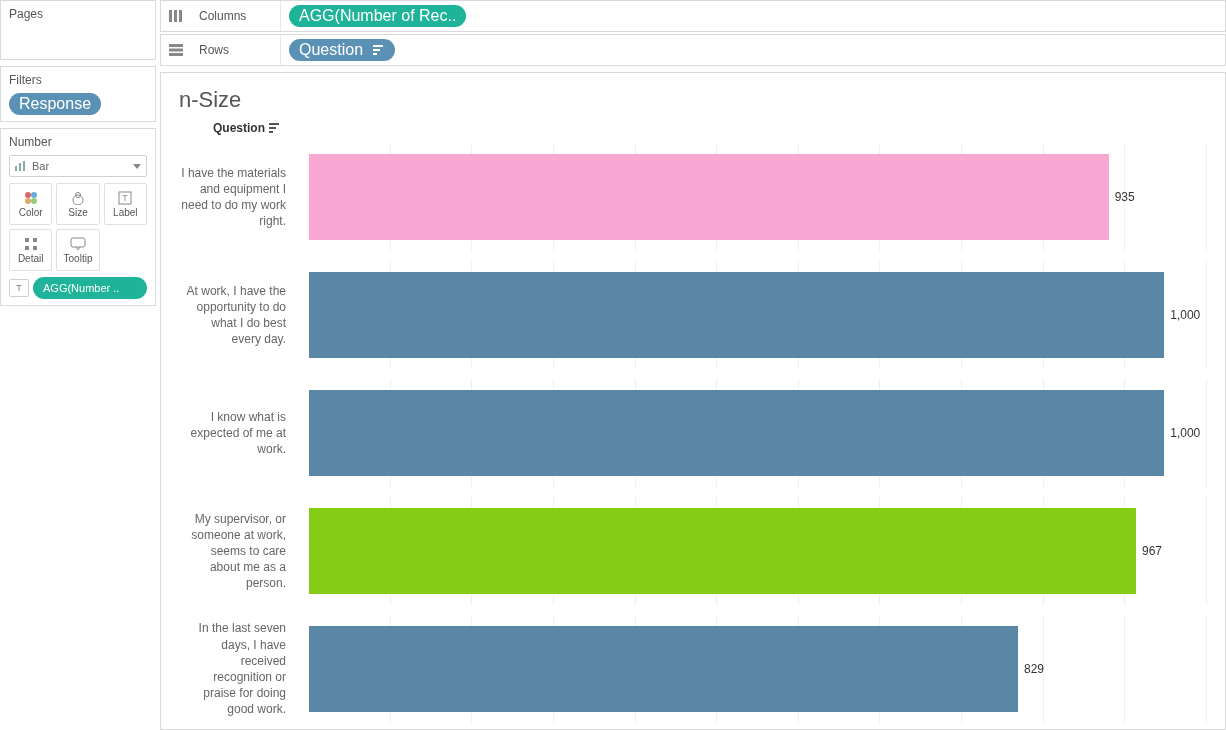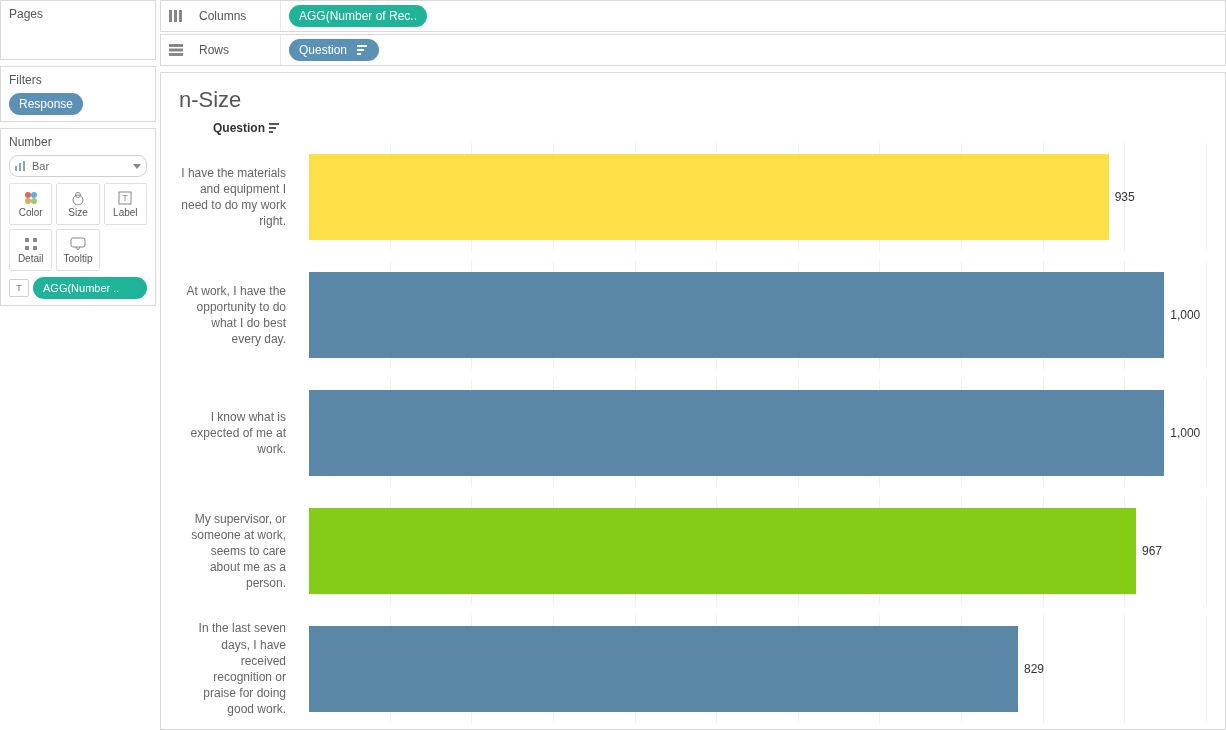--- a/index.html
+++ b/index.html
@@ -29,37 +29,37 @@
   font-size: 12px;
   color: #555;
   margin-bottom: 6px;
 }
 .pill {
   display: inline-flex;
   align-items: center;
   border-radius: 11px;
   height: 22px;
   padding: 0 10px;
-  font-size: 12px;
+  font-size: 16px;
   color: #fff;
   white-space: nowrap;
   max-width: 100%;
   overflow: hidden;
 }
 .pill.teal { background: #1fb49a; }
 .pill.blue { background: #5b91b5; }
 .pill .sort-icon {
   margin-left: 10px;
   display: inline-flex;
 }
 .mark-type {
   display: flex;
   align-items: center;
   border: 1px solid #d0d0d0;
-  border-radius: 9px;
+  border-radius: 2px;
   height: 22px;
   padding: 0 5px;
   color: #666;
   margin-top: 4px;
   font-size: 11px;
   justify-content: space-between;
 }
 .mark-grid {
   display: grid;
   grid-template-columns: repeat(3, 1fr);
@@ -336,21 +336,21 @@
               <div class="gl"></div>
               <div class="gl"></div>
               <div class="gl"></div>
               <div class="gl"></div>
               <div class="gl"></div>
               <div class="gl"></div>
               <div class="gl"></div>
               <div class="gl"></div>
               <div class="gl"></div>
             </div>
-            <div class="bar" style="width: 89.0476%; background: #fde047;">
+            <div class="bar" style="width: 89.0476%; background: #f9a8d4;">
               <span class="val-label">935</span>
             </div>
           </div>
         </div>
         <div class="row">
           <div class="row-label">At work, I have the opportunity to do what I do best every day.</div>
           <div class="bar-area">
             <div class="gridlines">
               <div class="gl"></div>
               <div class="gl"></div>

